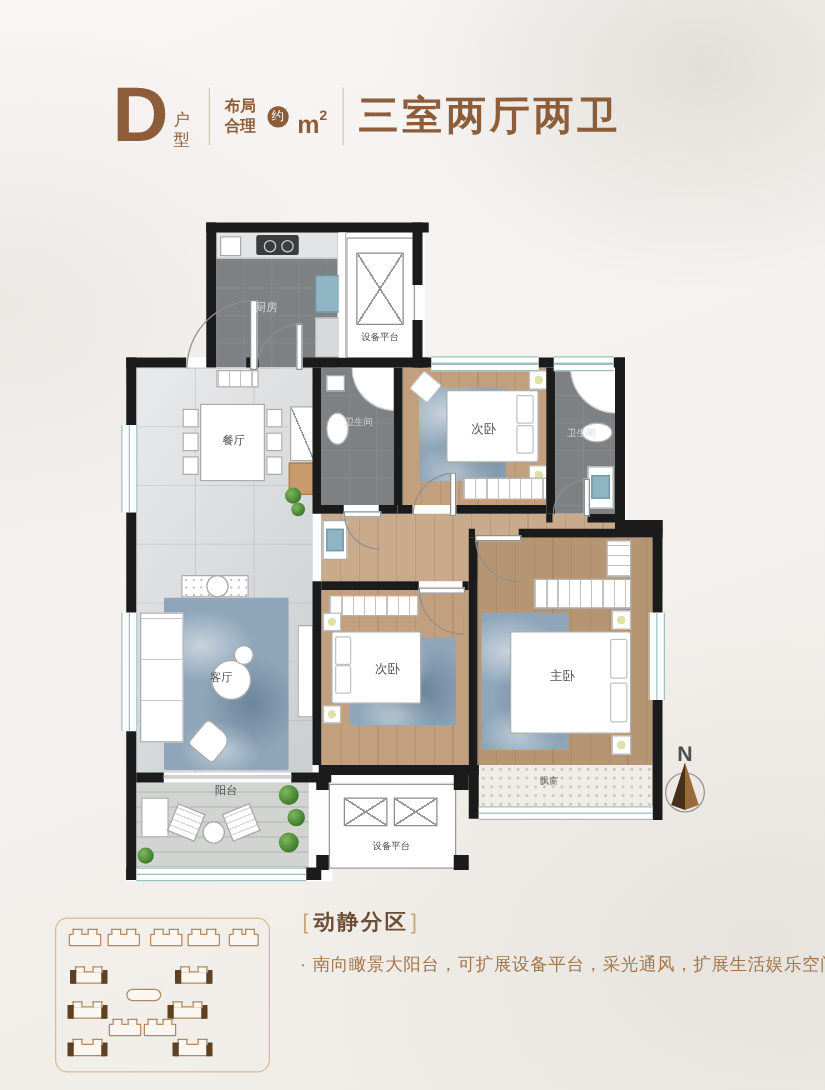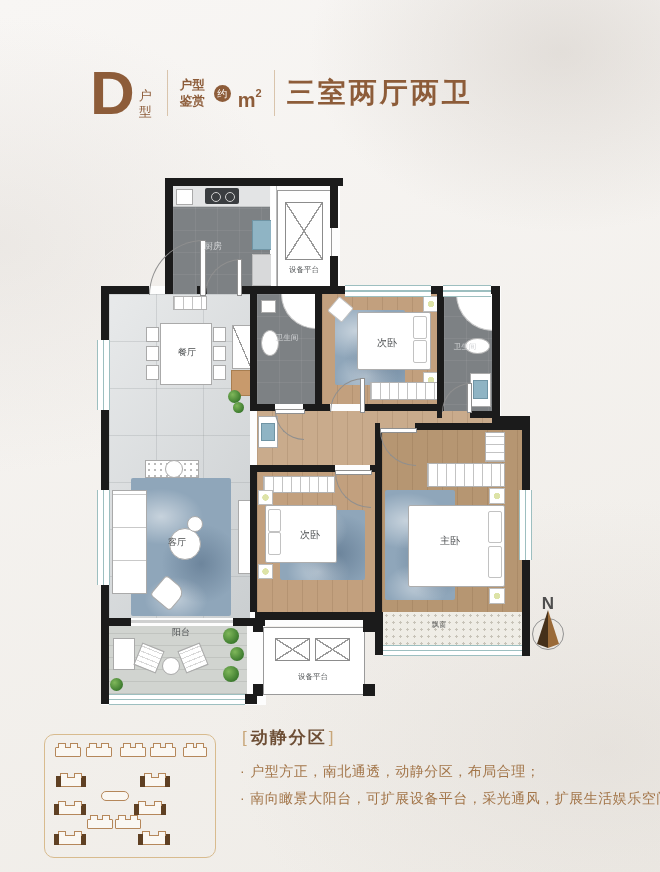--- a/index.html
+++ b/index.html
@@ -15,21 +15,21 @@
   .header{left:90px;top:58px;display:flex;align-items:center;height:70px;}
   .bigD{font-size:62px;font-weight:700;color:#8d5c39;line-height:66px;letter-spacing:0;}
   .stack{width:16px;font-size:13px;line-height:16px;color:#8d5c39;word-break:break-all;margin:22px 0 0 4px;}
   .stack2{width:30px;font-size:12.5px;line-height:16px;color:#8d5c39;word-break:break-all;font-weight:700;}
   .hdiv{width:1px;height:46px;background:#d9c4ac;margin:0 12px;}
   .badge{width:17px;height:17px;border-radius:50%;background:#8d5c39;color:#fff;font-size:10px;
          line-height:17px;text-align:center;margin:0 5px 0 4px;}
   .areanum{font-size:47px;font-weight:700;color:#8d5c39;line-height:50px;letter-spacing:1px;}
   .unit{font-size:20px;color:#8d5c39;font-weight:700;margin:14px 0 0 2px;}
   .unit sup{font-size:11px;position:relative;top:-2px;}
-  .layouttxt{font-size:28px;color:#8d5c39;font-weight:700;letter-spacing:3px;}
+  .layouttxt{font-size:32px;color:#8d5c39;font-weight:700;letter-spacing:3px;}
   
   .plan{left:85px;top:160px;width:445px;height:555px;}
   .under{position:absolute;background:#fdfdfd;z-index:10;}
   .floor{position:absolute;z-index:20;}
   .furn{position:absolute;z-index:30;}
   .wall{position:absolute;background:#1b1b1b;z-index:40;}
   .lab{position:absolute;z-index:50;font-size:9px;color:#4b4e50;white-space:nowrap;text-align:center;}
   .lab.light{color:#d3d5d7;text-align:center;}
   .lab.small{font-size:7.5px;}
   .marble{background-image:
@@ -89,21 +89,21 @@
 </style>
 </head>
 <body>
 
 <div class="page">
 
   <div class="a header">
     <div class="bigD">D</div>
     <div class="stack">户型</div>
     <div class="hdiv"></div>
-    <div class="stack2">户型鉴赏</div>
+    <div class="stack2">布局合理</div>
     <div class="badge">约</div>
     <div class="unit"><span>m</span><sup>2</sup></div>
     <div class="hdiv"></div>
     <div class="layouttxt">三室两厅两卫</div>
   </div>
 
   <div class="a plan">
 
     <div class="under" style="left:80px;top:18px;width:175px;height:120px;"></div>
     <div class="under" style="left:16px;top:126px;width:400px;height:340px;"></div>
@@ -330,17 +330,16 @@
         <i class="l"></i>
         <i class="r"></i>
       </div>
   </div>
 
   <div class="a features">
     <div class="ftitle">
       <span class="br">[</span><span>动静分区</span><span class="br">]</span>
     </div>
     <div style="height:9px;"></div>
-    <div class="bullet"><span class="dot">·</span><span>户型方正，南北通透，动静分区，布局合理；</span></div>
     <div class="bullet"><span class="dot">·</span><span>南向瞰景大阳台，可扩展设备平台，采光通风，扩展生活娱乐空间；</span></div>
   </div>
 
 </div>
 
 </body></html>

